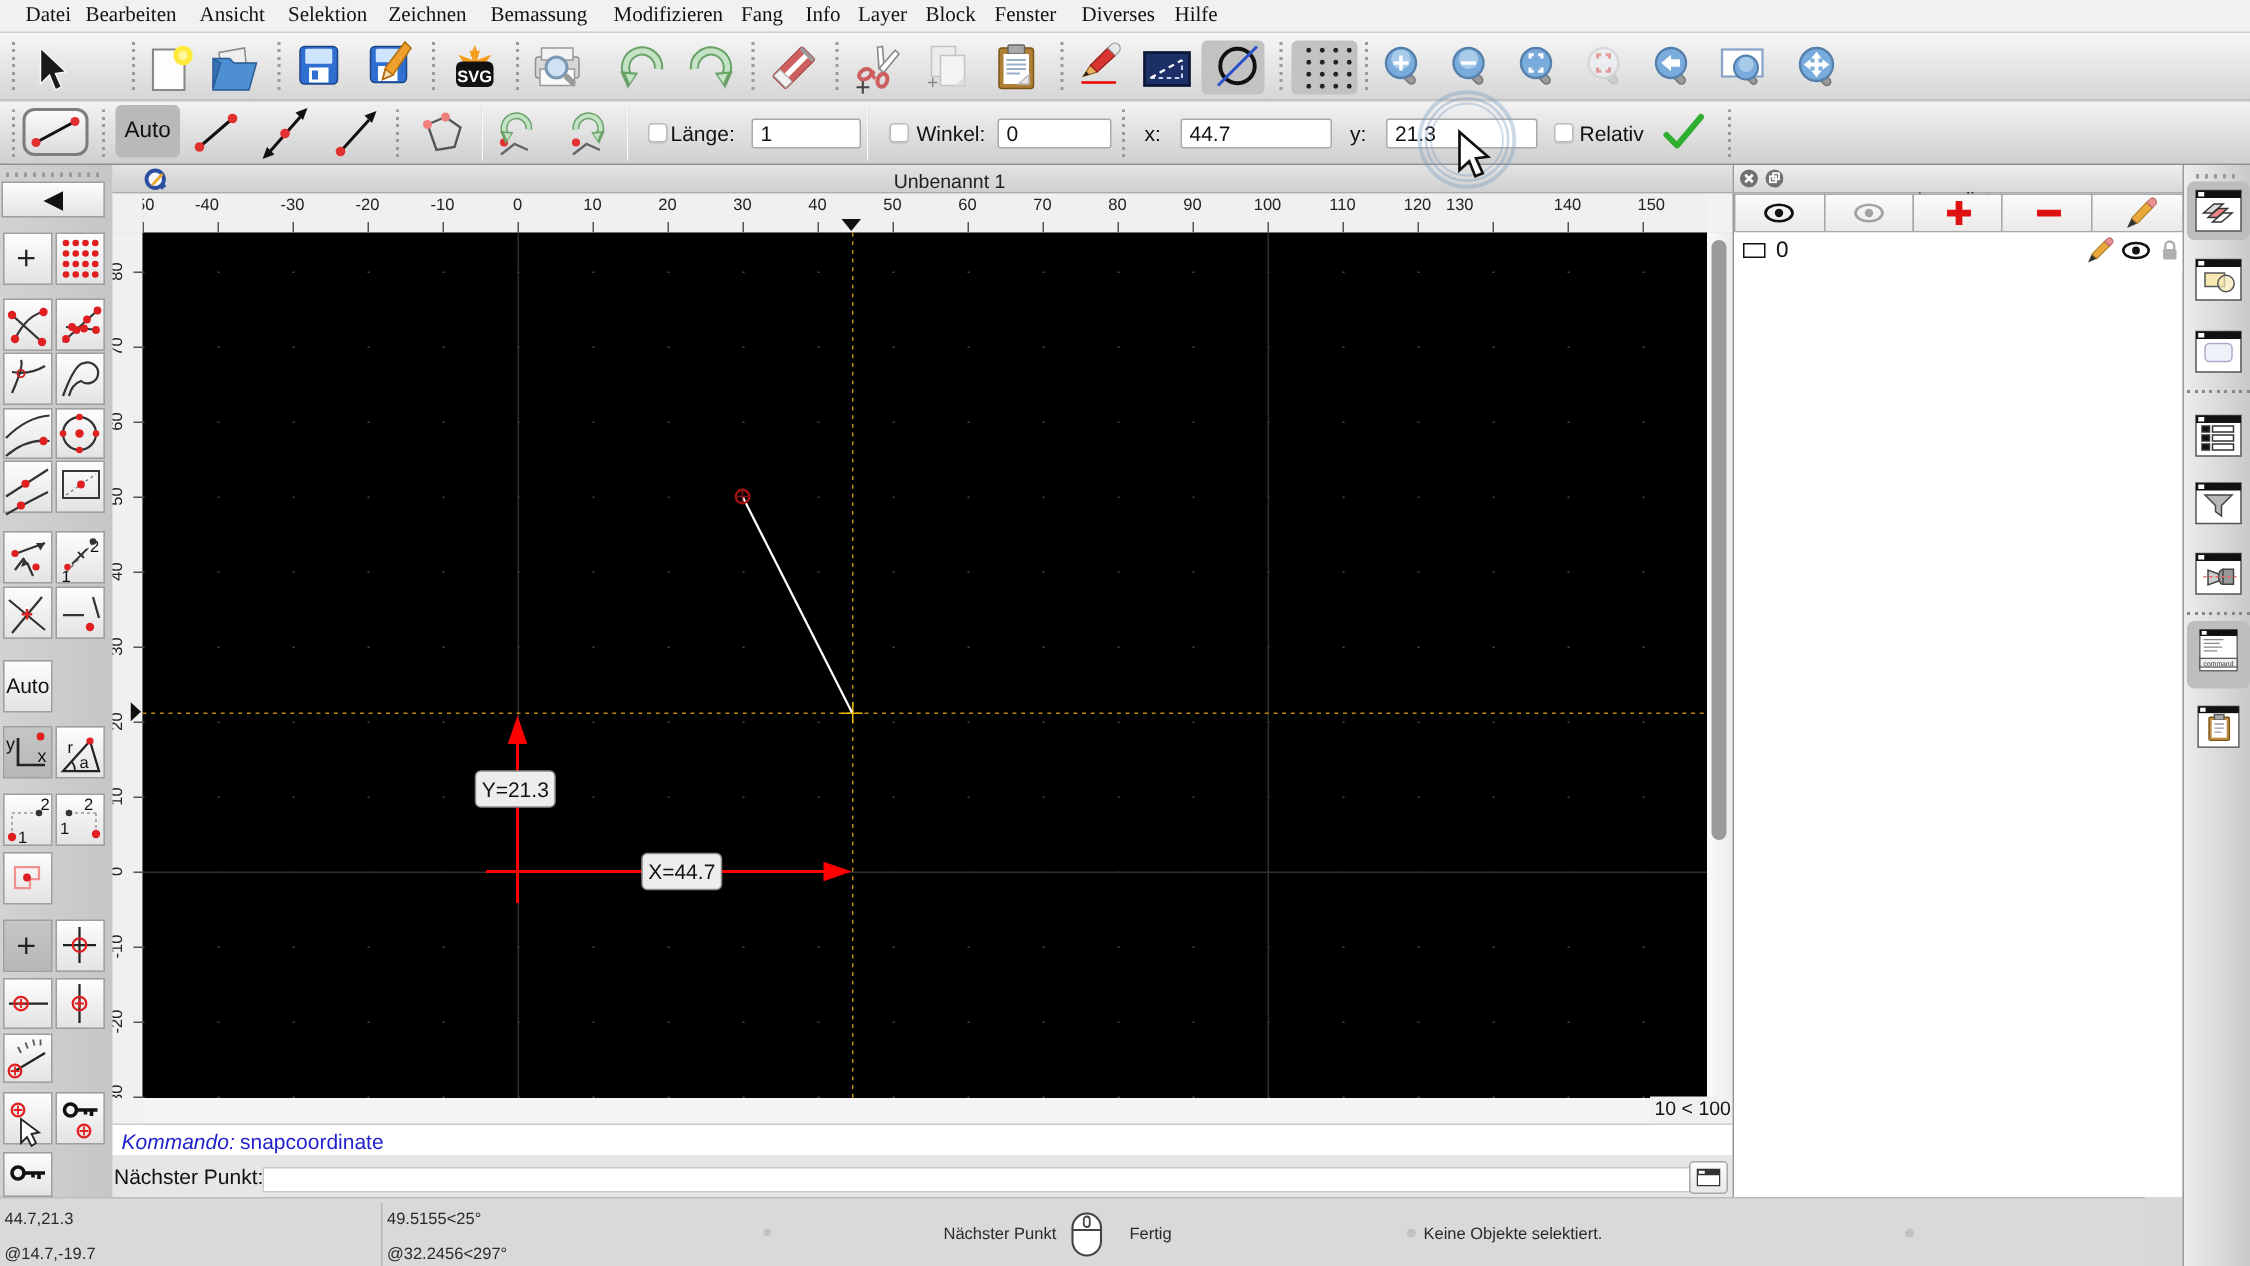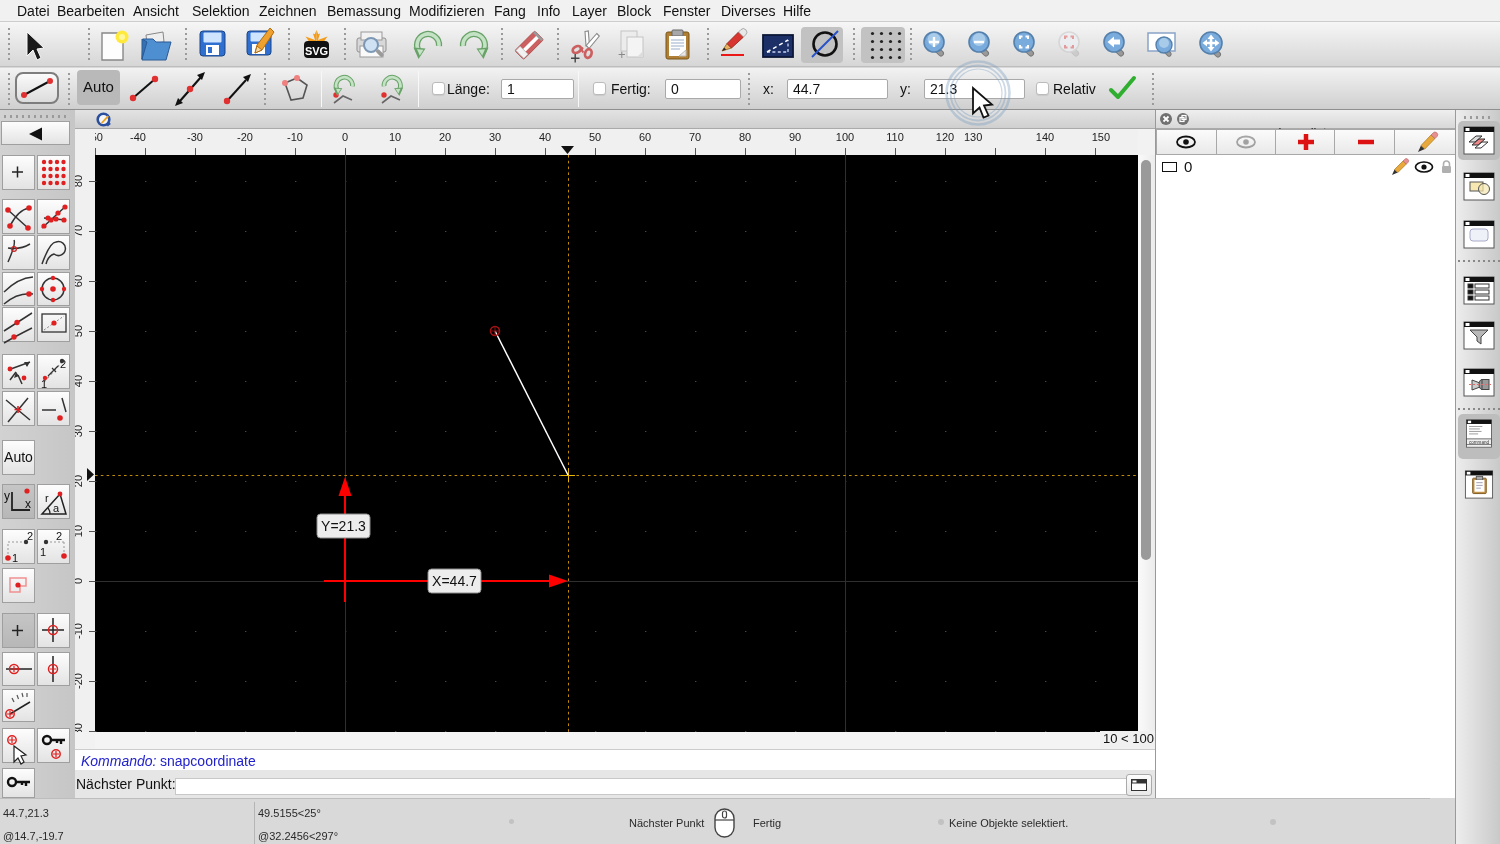--- a/index.html
+++ b/index.html
@@ -1,20 +1,20 @@
 <!DOCTYPE html>
 <html><head>
 <meta charset="utf-8">
 <style>
 * { margin:0; padding:0; box-sizing:border-box; }
 html,body { width:1500px; height:844px; overflow:hidden; font-family:"Liberation Sans", sans-serif; }
 body { position:relative; background:#d8d8d8; }
 .abs { position:absolute; }
 
-#menubar { left:0; top:0; width:1500px; height:22px; background:#f1f1f1; border-bottom:1px solid #cdcdcd; font-size:14px; color:#111; }
+#menubar { left:0; top:0; width:1500px; height:22px; background:#f1f1f1; border-bottom:1px solid #cdcdcd; font-size:14px; color:#111;font-family:Liberation Serif, serif; }
 #menubar span { position:absolute; top:3px; }
 
 #tb1 { left:0; top:22px; width:1500px; height:45px; background:linear-gradient(#f6f6f6,#d6d6d6); border-bottom:1px solid #bdbdbd; }
 #tb2 { left:0; top:68px; width:1500px; height:42px; background:linear-gradient(#f2f2f2,#cfcfcf); border-bottom:1px solid #8f8f8f; }
 .vdots { position:absolute; width:2px; background-image:repeating-linear-gradient(#9a9a9a 0 2px, transparent 2px 5px); }
 .vline { position:absolute; width:1px; background:#aaa; border-right:1px solid #f8f8f8; }
 .pressed { position:absolute; background:#c2c2c2; border-radius:4px; }
 .tbtxt { position:absolute; font-size:14px; color:#111; }
 .tbinput { position:absolute; background:#fff; border:1px solid #a9a9a9; border-radius:2px; font-size:14px; color:#111; padding-left:5px; height:20px; line-height:18px; }
 .cb { position:absolute; width:13px; height:13px; background:#fff; border:1px solid #bbb; border-radius:3px; box-shadow:0 1px 1px rgba(0,0,0,0.08); }
@@ -324,21 +324,21 @@
             <path d="M 12.5 17.5 L 0.5 16.5 L 5.5 28 Z" fill="#69a269"></path>
             <path d="M 10.5 18.8 L 4 18.2 L 6.8 24.5 Z" fill="#c4e2c4"></path>
           </g>
         </g>
       </g>
 </svg>
 <div class="cb" style="left:432px;top:14px"></div>
 <div class="tbtxt" style="left:447px;top:13px">Länge:</div>
 <div class="tbinput" style="left:501px;top:11px;width:73px">1</div>
 <div class="cb" style="left:593px;top:14px"></div>
-<div class="tbtxt" style="left:611px;top:13px">Fertig:</div>
+<div class="tbtxt" style="left:611px;top:13px">Winkel:</div>
 <div class="tbinput" style="left:665px;top:11px;width:76px">0</div>
 <div class="tbtxt" style="left:763px;top:13px">x:</div>
 <div class="tbinput" style="left:787px;top:11px;width:101px">44.7</div>
 <div class="tbtxt" style="left:900px;top:13px">y:</div>
 <div class="tbinput" style="left:924px;top:11px;width:101px">21.3</div>
 <div class="cb" style="left:1036px;top:14px"></div>
 <div class="tbtxt" style="left:1053px;top:13px">Relativ</div>
 <svg class="abs" style="left:1108px;top:7px" width="30" height="28" viewBox="0 0 30 28">
       <path d="M 3 15 L 10 22 L 26 3" fill="none" stroke="#2fae2f" stroke-width="4" stroke-linecap="round" stroke-linejoin="round"></path>
     </svg>
@@ -525,20 +525,21 @@
         <path d="M 16 672 h 14 m -4 0 v 4 m -4 -4 v 3" stroke="#111" stroke-width="2.4" fill="none"></path>
       </g>
 </svg>
 </div>
 <div class="abs" id="mdititle">
 <svg style="position:absolute;left:21px;top:2px" width="16" height="16" viewBox="0 0 16 16">
       <circle cx="7.5" cy="7.5" r="5.8" fill="#f4f6fa" stroke="#2a4f9e" stroke-width="2.6"></circle>
       <path d="M 11 13.5 L 14 11" stroke="#2a4f9e" stroke-width="2.6"></path>
       <path d="M 5.5 10 L 11.5 3.5 l 1.5 1.2 L 7 11 l -2.5 1 z" fill="#eda426"></path>
     </svg>
+<div style="position:absolute;left:0;width:1116px;text-align:center;top:3px;font-size:13px;color:#222">Unbenannt 1</div>
 </div>
 <div class="abs" id="ruler-corner"></div>
 <div class="abs" id="ruler-top">
     <div class="rlab" style="left:-15px;top:2px;width:30px;text-align:center">-50</div>
 <div style="position:absolute;left:0px;top:19px;width:1px;height:7px;background:#555"></div>
 <div class="rlab" style="left:35px;top:2px;width:30px;">-40</div>
 <div style="position:absolute;left:50px;top:19px;width:1px;height:7px;background:#555"></div>
 <div class="rlab" style="left:85px;top:2px;width:30px;text-align:center">-30</div>
 <div style="position:absolute;left:100px;top:19px;width:1px;height:7px;background:#555"></div>
 <div class="rlab" style="left:135px;top:2px;width:30px;text-align:center">-20</div>

